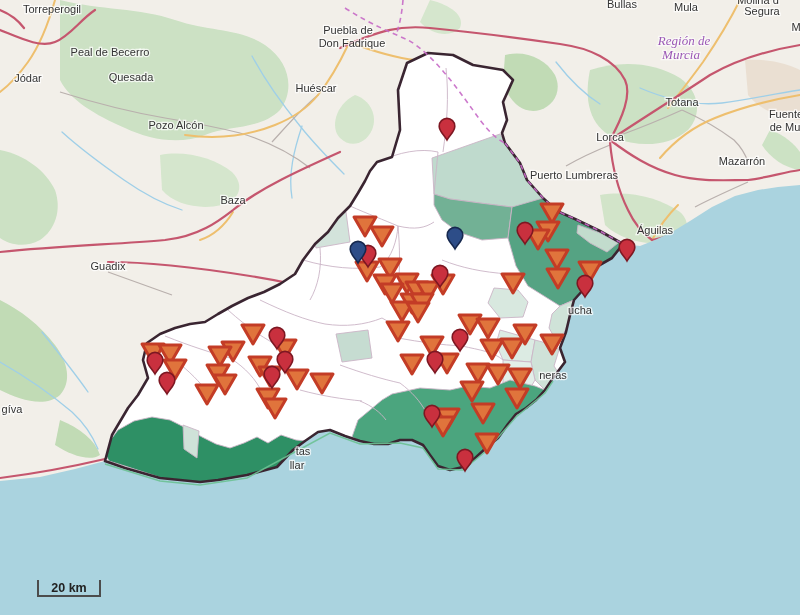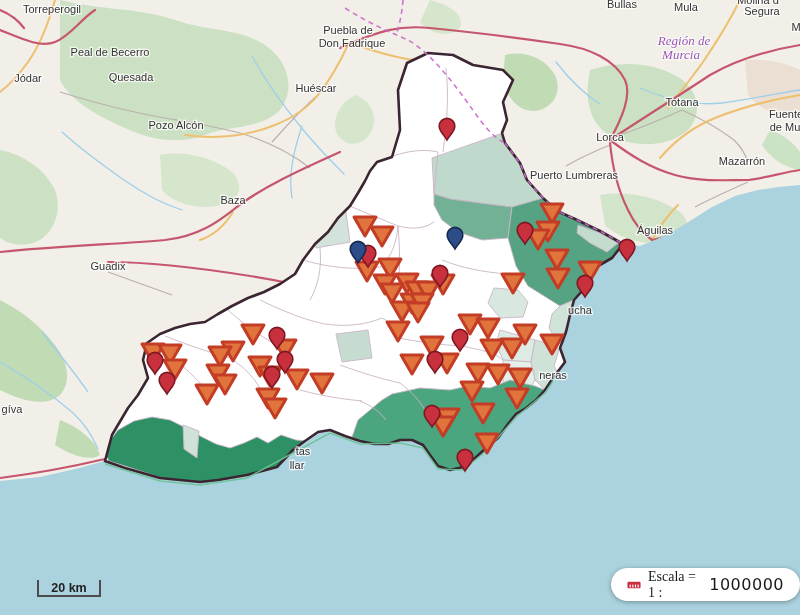--- a/index.html
+++ b/index.html
@@ -261,24 +261,13 @@
         <path d="M0,0 C-2.5,-5 -7.8,-8.3 -7.8,-13.8 A7.8,7.8 0 1 1 7.8,-13.8 C7.8,-8.3 2.5,-5 0,0 Z" transform="translate(465,471)" fill="#c9303e" stroke="#7d1722" stroke-width="1.6"></path>
         <path d="M0,0 C-2.5,-5 -7.8,-8.3 -7.8,-13.8 A7.8,7.8 0 1 1 7.8,-13.8 C7.8,-8.3 2.5,-5 0,0 Z" transform="translate(358,263)" fill="#2d4d88" stroke="#16284e" stroke-width="1.6"></path>
         <path d="M0,0 C-2.5,-5 -7.8,-8.3 -7.8,-13.8 A7.8,7.8 0 1 1 7.8,-13.8 C7.8,-8.3 2.5,-5 0,0 Z" transform="translate(455,249)" fill="#2d4d88" stroke="#16284e" stroke-width="1.6"></path>
       </g>
 </svg>
 
 <div class="scalebar">
   <span>20 km</span>
 </div>
 
-<div class="escala">
-  <svg width="17" height="10" viewBox="0 0 17 10">
-    <rect x="0.5" y="1" width="16" height="8" rx="1.5" fill="#c9303e"></rect>
-    <rect x="3.2" y="4.5" width="1.4" height="3.5" fill="#ffffff"></rect>
-    <rect x="6.4" y="4.5" width="1.4" height="3.5" fill="#ffffff"></rect>
-    <rect x="9.6" y="4.5" width="1.4" height="3.5" fill="#ffffff"></rect>
-    <rect x="12.8" y="4.5" width="1.4" height="3.5" fill="#ffffff"></rect>
-  </svg>
-  <span class="prefix">Escala = 1 :</span>
-  <span class="value">1000000</span>
 </div>
-</div>
 
 </body></html>

